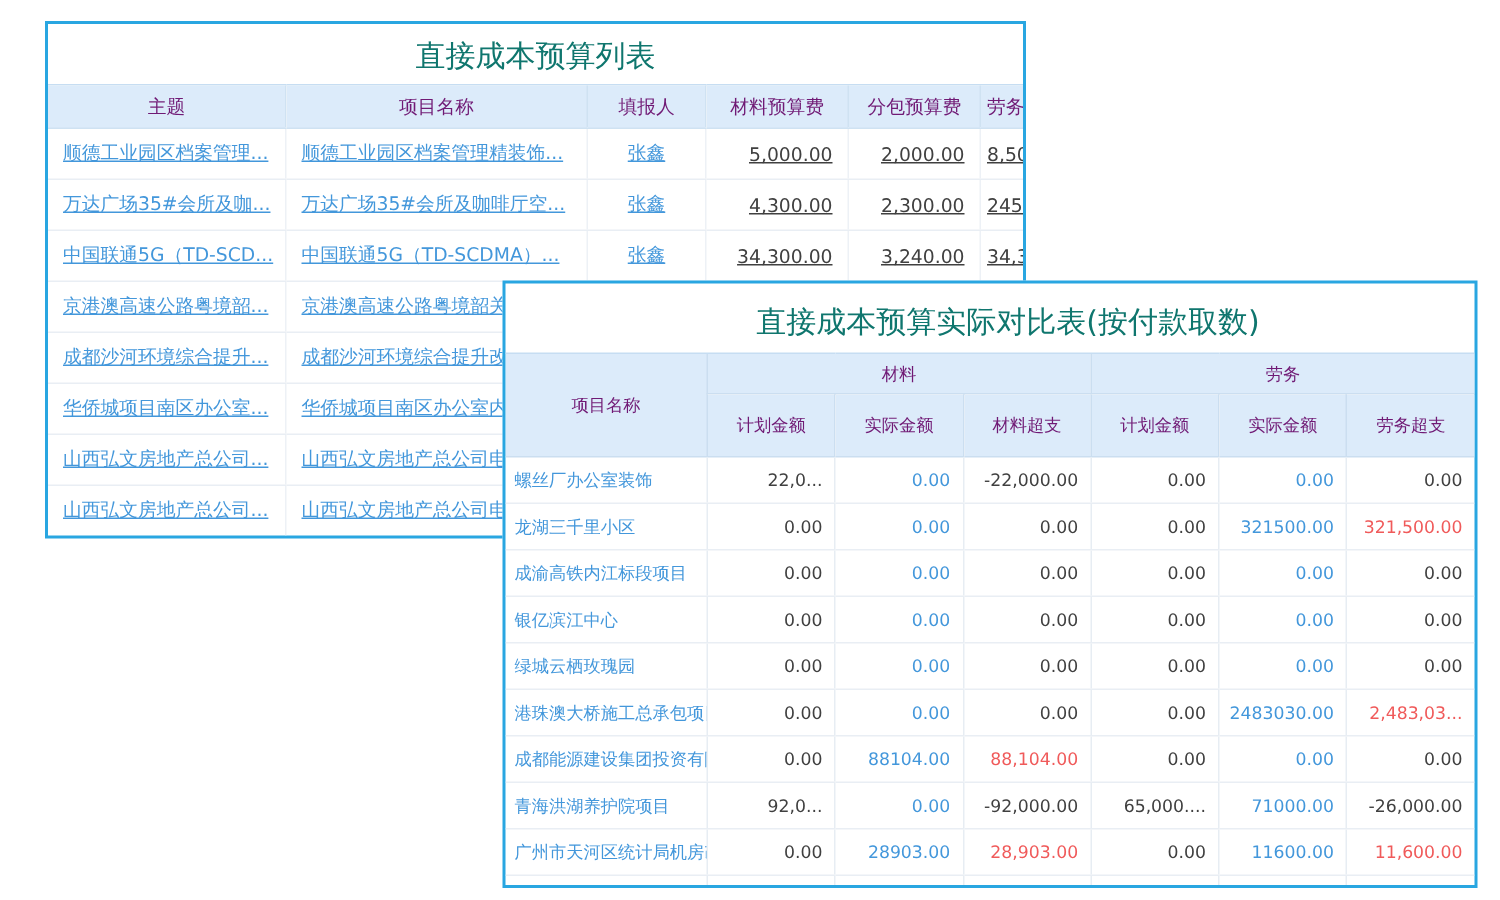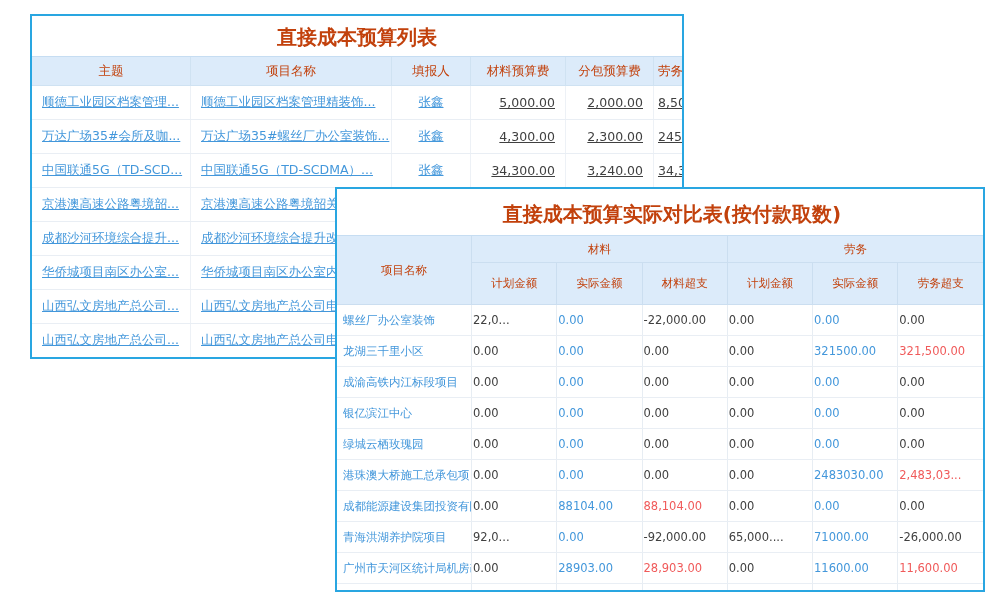--- a/index.html
+++ b/index.html
@@ -6,26 +6,26 @@
   body{
     width:1000px;height:600px;position:relative;overflow:hidden;
     background:#ffffff;font-family:"DejaVu Sans",sans-serif;
   }
   .card{
     position:absolute;background:#ffffff;border:2px solid #29A6E1;
     box-sizing:border-box;overflow:hidden;
   }
   .card1{left:30px;top:14px;width:654px;height:345px;}
   .card2{left:335px;top:187px;width:650px;height:405px;z-index:2;}
-  .card-title{text-align:center;font-weight:bold;color:#c2410c;}
+  .card-title{text-align:center;font-weight:normal;color:#0f766e;}
   .card1 .card-title{height:40px;line-height:43px;font-size:20px;}
   .card2 .card-title{height:46px;line-height:50px;font-size:20px;margin-left:24px;}
 
   table{width:100%;border-collapse:collapse;table-layout:fixed;}
-  th{font-weight:normal;background:#DCEBFA;color:#c2410c;}
+  th{font-weight:normal;background:#DCEBFA;color:#701a75;}
 
   
   .t1{font-size:12.5px;}
   .t1 th{
     height:28px;border-top:1px solid #C6DDF2;border-bottom:1px solid #CFE2F2;
     border-left:1px solid #CFE2F2;padding:0 4px;text-align:center;
     white-space:nowrap;overflow:hidden;
   }
   .t1 th:first-child{border-left:none;}
   .t1 td{
@@ -48,21 +48,21 @@
     overflow:hidden;
   }
   .t2 thead tr:first-child th:first-child{border-left:none;}
   .t2 thead tr.group-row th{height:22px;}
   .t2 thead tr.sub-row th{height:37px;line-height:1.4;}
   .t2 td{
     height:28px;border-bottom:1px solid #E9EEF4;border-left:1px solid #E7EDF3;
     white-space:nowrap;overflow:hidden;
   }
   .t2 td:first-child{border-left:none;text-align:left;padding:0 4px 0 6px;margin-top:31px;}
-  .t2 td:nth-child(n+2){text-align:left;padding-right:8px;}
+  .t2 td:nth-child(n+2){text-align:right;padding-right:8px;}
   .t2 tbody tr:last-child td{border-bottom:none;}
   .t2 .c1{width:126px;} .t2 .c2{width:55px;} .t2 .c3{width:54px;}
   .t2 .c4{width:72px;}  .t2 .c5{width:72px;} .t2 .c6{width:94px;}
 
   
   .k-link{color:#4397DB;}
   .k-num{color:#404040;}
   .k-over{color:#F05A5A;}
 </style>
 </head>
@@ -85,21 +85,21 @@
         <tr>
           <td class="k-link">顺德工业园区档案管理...</td>
           <td class="k-link">顺德工业园区档案管理精装饰...</td>
           <td class="k-link">张鑫</td>
           <td class="k-num">5,000.00</td>
           <td class="k-num">2,000.00</td>
           <td class="k-num">8,500.00</td>
         </tr>
         <tr>
           <td class="k-link">万达广场35#会所及咖...</td>
-          <td class="k-link">万达广场35#螺丝厂办公室装饰...</td>
+          <td class="k-link">万达广场35#会所及咖啡厅空...</td>
           <td class="k-link">张鑫</td>
           <td class="k-num">4,300.00</td>
           <td class="k-num">2,300.00</td>
           <td class="k-num">245.00</td>
         </tr>
         <tr>
           <td class="k-link">中国联通5G（TD-SCD...</td>
           <td class="k-link">中国联通5G（TD-SCDMA）...</td>
           <td class="k-link">张鑫</td>
           <td class="k-num">34,300.00</td>

